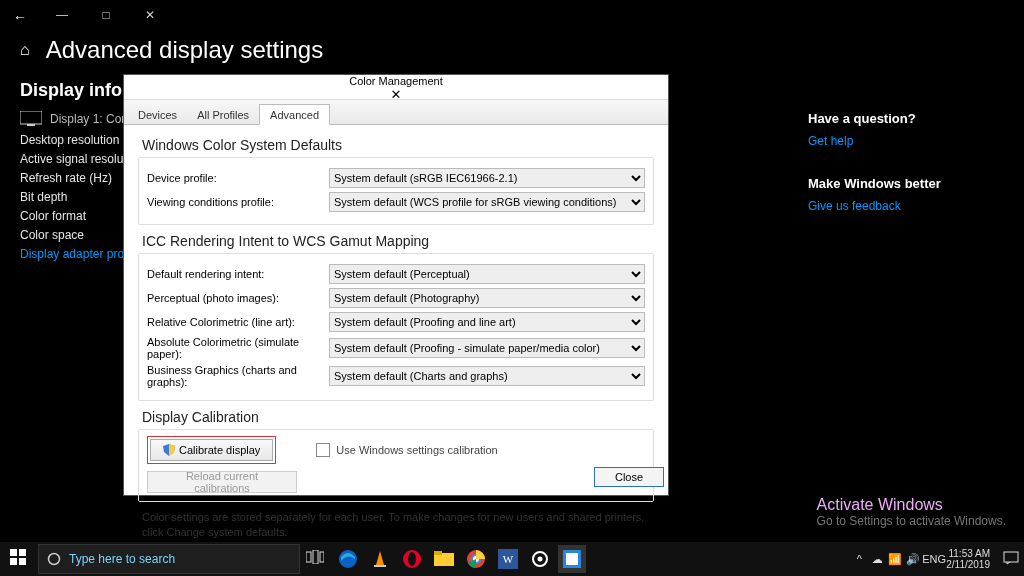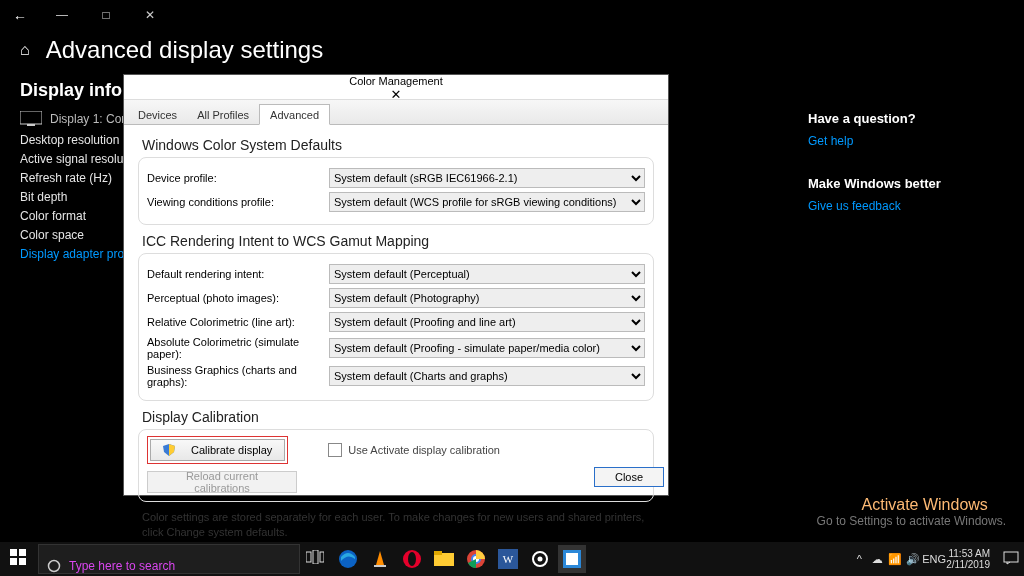--- a/index.html
+++ b/index.html
@@ -26,40 +26,40 @@
   .dialog{position:absolute;left:124px;top:75px;width:544px;height:420px;background:#fff;color:#000;box-shadow:0 0 0 1px #555;font-size:11px;}
   .dlg-title{height:24px;display:flex;align-items:center;background:#fff;border-bottom:1px solid #ddd;flex-direction:column;}
   .dlg-title svg{margin:0 6px;}
   .dlg-title .t{flex:1;}
   .dlg-title .x{width:30px;text-align:center;font-size:13px;}
   .tabs{display:flex;align-items:flex-end;height:24px;background:linear-gradient(#f7f7f7,#e9e9e9);border-bottom:1px solid #bbb;padding-left:4px;}
   .tab{padding:4px 10px 3px 10px;font-size:11px;color:#333;}
   .tab.active{background:#fff;border:1px solid #bbb;border-bottom:1px solid #fff;position:relative;top:1px;}
   .dlg-body{padding:8px 14px 8px 14px;}
   .group-title{font-size:14px;color:#222;margin:4px 0 4px 4px;}
-  .group{border:1px solid #ddd;border-radius:8px;padding:6px 8px 8px 8px;margin-bottom:8px;}
+  .group{border:1px solid #ddd;border-radius:2px;padding:6px 8px 8px 8px;margin-bottom:8px;}
   .row{display:flex;align-items:center;margin:4px 0;}
   .row .lbl{width:182px;}
   .row select{flex:1;height:20px;font-size:11px;background:#eee;border:1px solid #bbb;}
   .calib-row{display:flex;align-items:center;}
-  .btn{height:22px;font-size:11px;background:linear-gradient(#f8f8f8,#e8e8e8);border:1px solid #aaa;padding:0 12px;display:inline-flex;align-items:center;gap:16px;}
+  .btn{height:22px;font-size:11px;background:linear-gradient(#f8f8f8,#e8e8e8);border:1px solid #aaa;padding:0 12px;display:inline-flex;align-items:center;gap:4px;}
   .btn.disabled{color:#999;border-color:#ccc;background:#f2f2f2;}
   .highlight{border:1px solid #d33;padding:2px;display:inline-block;}
   .chk{display:flex;align-items:center;margin-left:40px;color:#444;}
   .chk .box{width:12px;height:12px;border:1px solid #888;margin-right:6px;}
   .note{color:#333;margin:6px 4px 8px 4px;line-height:1.35;}
   .dlg-footer{position:absolute;bottom:8px;right:4px;}
   .dlg-footer .close{height:20px;width:70px;border:1px solid #2a6fc9;background:#f4f4f4;font-size:11px;}
   
   .watermark{position:absolute;right:18px;bottom:48px;color:#777;text-align:left;font-size:12px;}
-  .watermark .big{font-size:16px;color:#fdba74;margin-left:45px;}
+  .watermark .big{font-size:16px;color:#f0abfc;}
   
   .taskbar{position:absolute;left:0;bottom:0;width:1024px;height:34px;background:#111;display:flex;align-items:center;}
   .taskbar .start{width:36px;text-align:center;}
-  .taskbar .search{display:flex;align-items:flex-end;width:260px;height:28px;background:#1e1e1e;border:1px solid #333;margin-left:2px;color:#d946ef;font-size:12px;}
+  .taskbar .search{display:flex;align-items:center;width:260px;height:28px;background:#1e1e1e;border:1px solid #333;margin-left:2px;color:#7dd3fc;font-size:12px;}
   .taskbar .search svg{margin:0 8px;}
   .taskbar .tv{width:30px;text-align:center;color:#ddd;}
   .taskbar .apps{display:flex;align-items:center;gap:4px;margin-left:4px;}
   .taskbar .app{width:28px;height:28px;display:flex;align-items:center;justify-content:center;}
   .taskbar .tray{margin-left:auto;display:flex;align-items:center;color:#ddd;font-size:10px;}
   .taskbar .tray .ic{width:18px;text-align:center;font-size:11px;}
   .taskbar .clock{text-align:right;line-height:1.1;margin:0 8px 0 6px;}
   .taskbar .notif{width:26px;text-align:center;}
   .shield-svg{width:12px;height:12px;}
 </style>
@@ -165,21 +165,21 @@
           <button class="btn">
             <svg class="shield-svg">
                 <path d="M6 0 L12 2 L11 8 L6 12 L1 8 L0 2 Z" fill="#3a7bd5"></path>
                 <path d="M6 0 L12 2 L11 8 L6 12 Z" fill="#ffcc33"></path>
               </svg>
             <span>Calibrate display</span>
           </button>
         </span>
         <span class="chk">
           <span class="box"></span>
-          <span>Use Activate display calibration</span>
+          <span>Use Windows settings calibration</span>
         </span>
       </div>
       <div style="margin-top:6px;">
         <button class="btn disabled" style="width:150px;justify-content:center">
           <span>Reload current calibrations</span>
         </button>
       </div>
     </div>
 
     <div class="note">Color settings are stored separately for each user. To make changes for new users and shared printers, click Change system defaults.</div>

